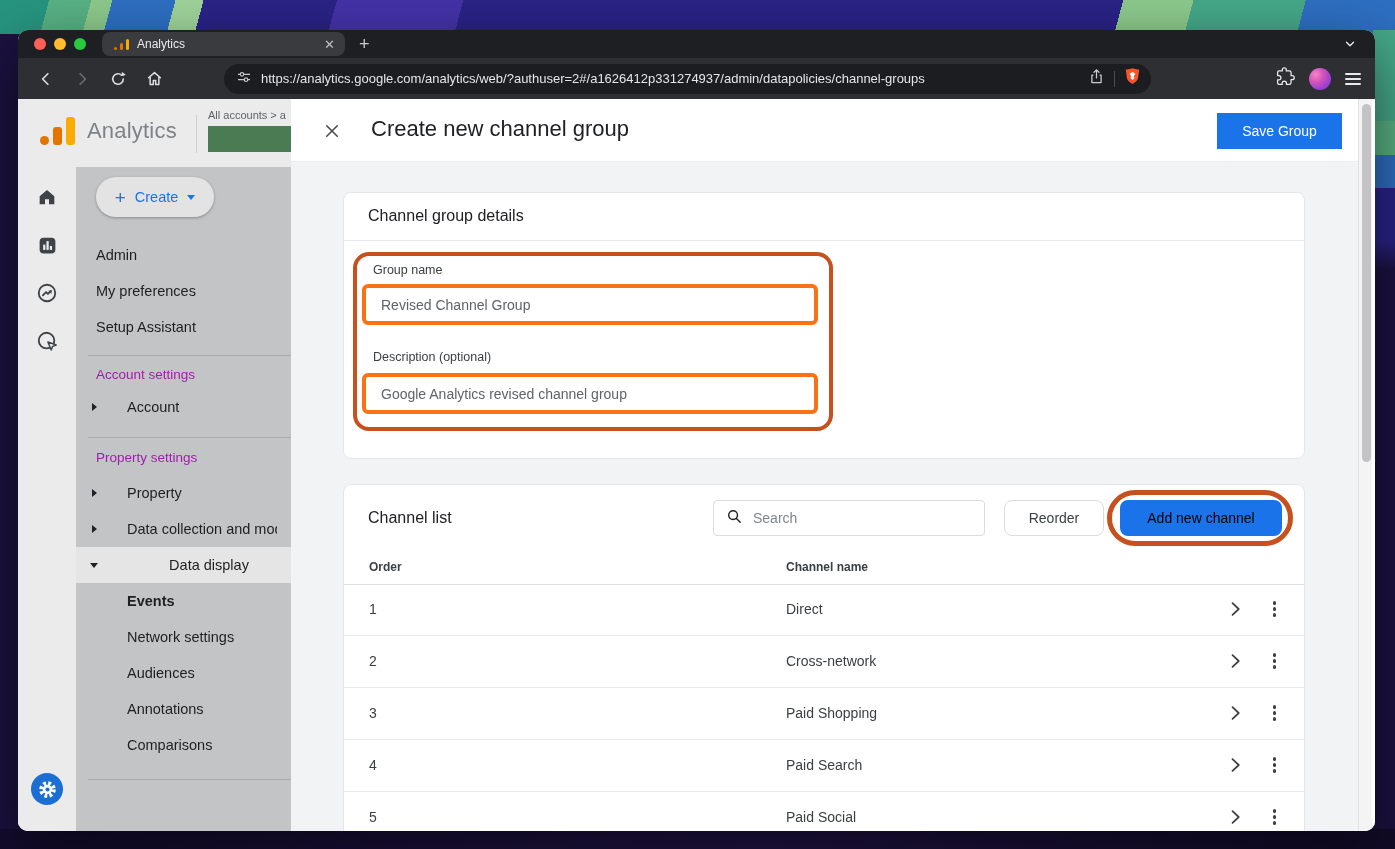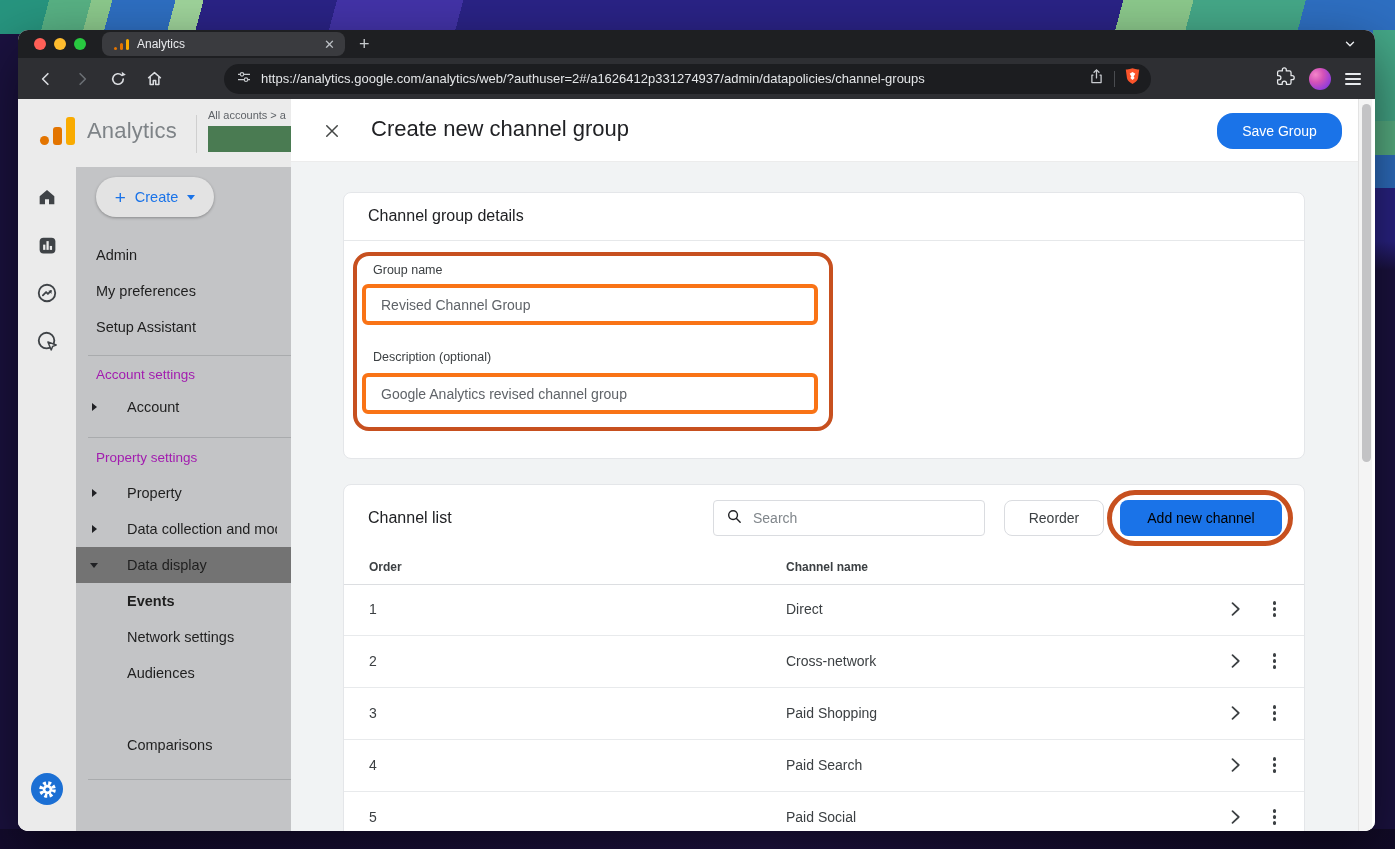--- a/index.html
+++ b/index.html
@@ -85,28 +85,28 @@
   .create-plus { color:#1a73e8; font-size:19px; font-weight:400; line-height:1; }
   .create-lab { color:#1a73e8; font-size:14.5px; font-weight:500; }
   .caret-d { width:0; height:0; border-left:4.5px solid transparent; border-right:4.5px solid transparent; border-top:5px solid #1a73e8; }
   .nav-row { position:absolute; left:0; width:215px; height:36px; display:flex; align-items:center; font-size:14.5px; color:#1f1f1f; }
   .nav-row .txt { margin-left:20px; white-space:nowrap; }
   .nav-row .txt-ind { margin-left:51px; white-space:nowrap; }
   .nav-sec { position:absolute; left:20px; width:190px; font-size:13.5px; color:#a21caf; }
   .nav-div { position:absolute; left:12px; right:0; height:1px; background:#a9abad; }
   .tri-r { position:absolute; left:16px; width:0; height:0; border-top:4px solid transparent; border-bottom:4px solid transparent; border-left:5.5px solid #202124; }
   .tri-dn { position:absolute; left:14px; width:0; height:0; border-left:4px solid transparent; border-right:4px solid transparent; border-top:5.5px solid #202124; }
-  .row-active { background:#737373; }
+  .row-active { background:#e5e5e5;justify-content:center; }
 
   
   .dialog { position:absolute; left:273px; top:0; width:1067px; bottom:0; background:#f1f3f4; }
   .dlg-header { position:absolute; left:0; top:0; width:100%; height:63px; background:#fff; border-bottom:1px solid #ececec; }
   .dlg-close { position:absolute; left:30px; top:21px; width:22px; height:22px; display:flex; align-items:center; justify-content:center; }
   .dlg-title { position:absolute; left:80px; top:17px; font-size:22px; color:#202124; }
-  .save-btn { position:absolute; right:16px; top:14px; width:125px; height:36px; border-radius:16px; border:none;
+  .save-btn { position:absolute; right:16px; top:14px; width:125px; height:36px; border-radius:0; border:none;
     background:#1a73e8; color:#fff; font-size:14px; font-weight:500; font-family:"Liberation Sans",sans-serif; }
 
   .card { position:absolute; left:52px; width:962px; background:#fff; border:1px solid #e4e6e9; border-radius:8px; }
   .card1 { top:93px; height:267px; }
   .card2 { top:385px; height:360px; }
   .card-title { position:absolute; left:24px; top:14px; font-size:16px; color:#202124; }
   .card1-div { position:absolute; left:0; top:47px; width:100%; height:1px; background:#e6e8ea; }
 
   .annot { position:absolute; border:4px solid #c7501f; border-radius:16px; }
   .annot-fields { left:9px; top:59px; width:480px; height:179px; }
@@ -330,20 +330,23 @@
 
       <div class="nav-row" style="top:416px;font-weight:bold;">
           <span class="txt-ind">Events</span>
         </div>
       <div class="nav-row" style="top:452px;">
           <span class="txt-ind">Network settings</span>
         </div>
       <div class="nav-row" style="top:488px;">
           <span class="txt-ind">Audiences</span>
         </div>
+      <div class="nav-row" style="top:524px;">
+          <span class="txt-ind">Annotations</span>
+        </div>
       <div class="nav-row" style="top:560px;">
           <span class="txt-ind">Comparisons</span>
         </div>
       <div class="nav-div" style="top:612px;"></div>
     </div>
 
     <div class="dialog">
       <div class="dlg-header">
         <span class="dlg-close">
           <svg width="18" height="18" viewBox="0 0 24 24">

